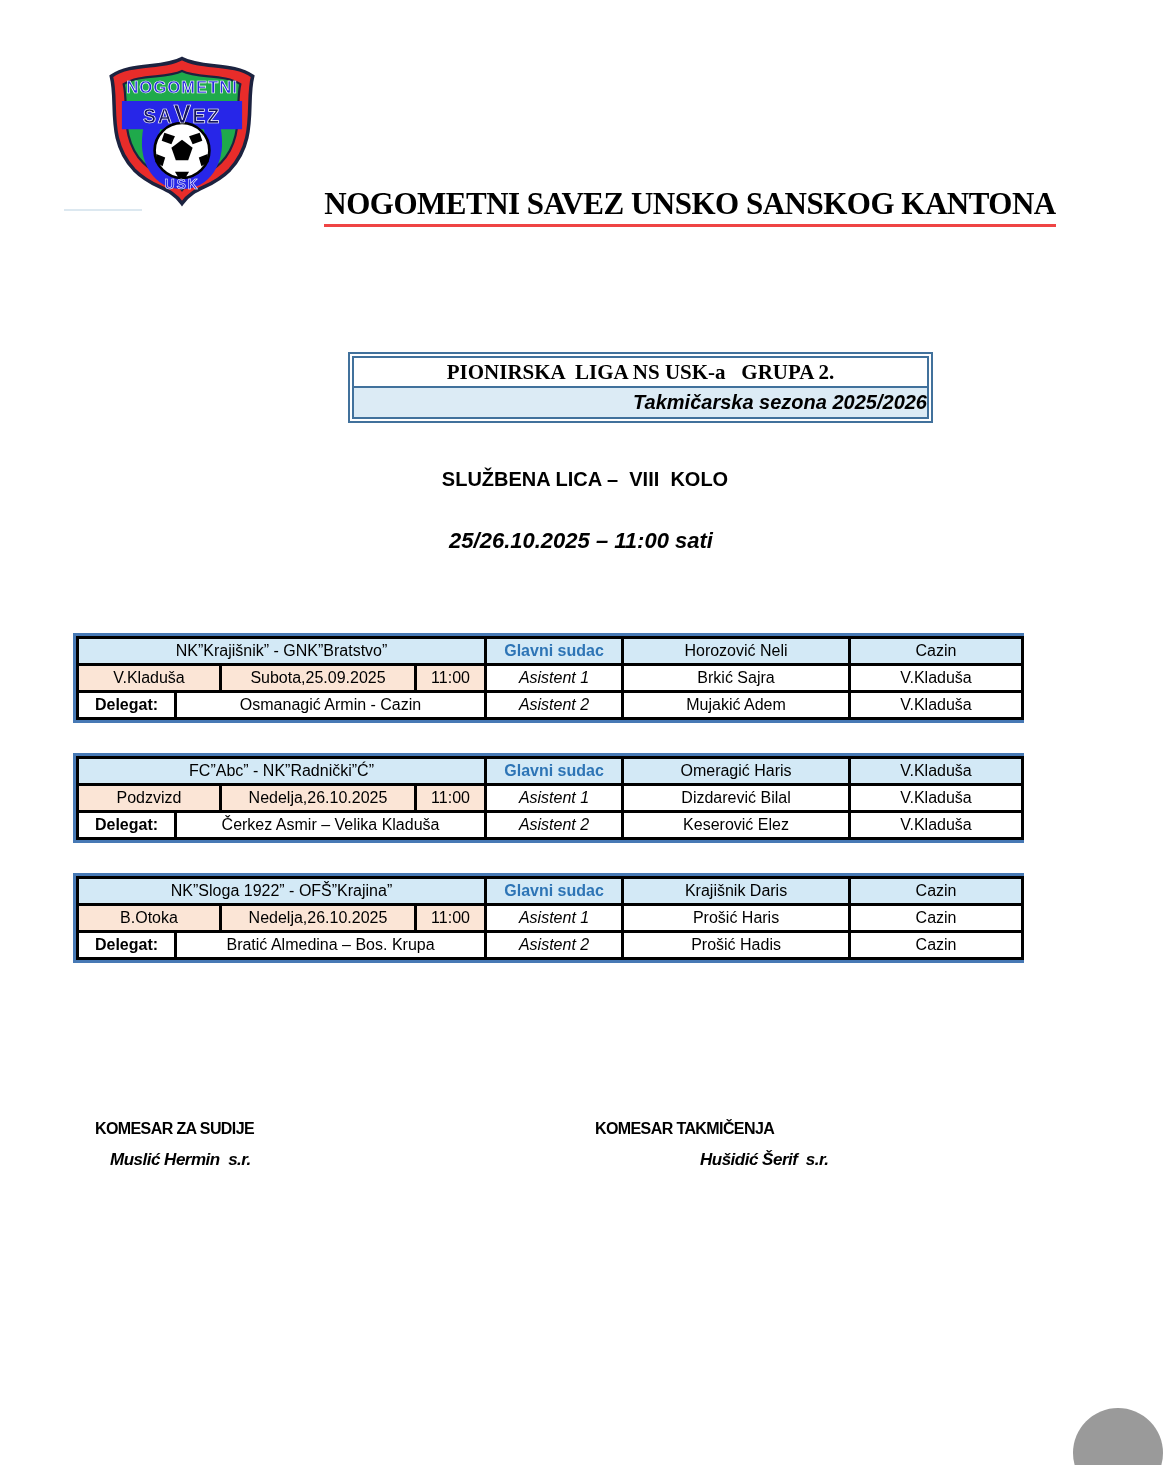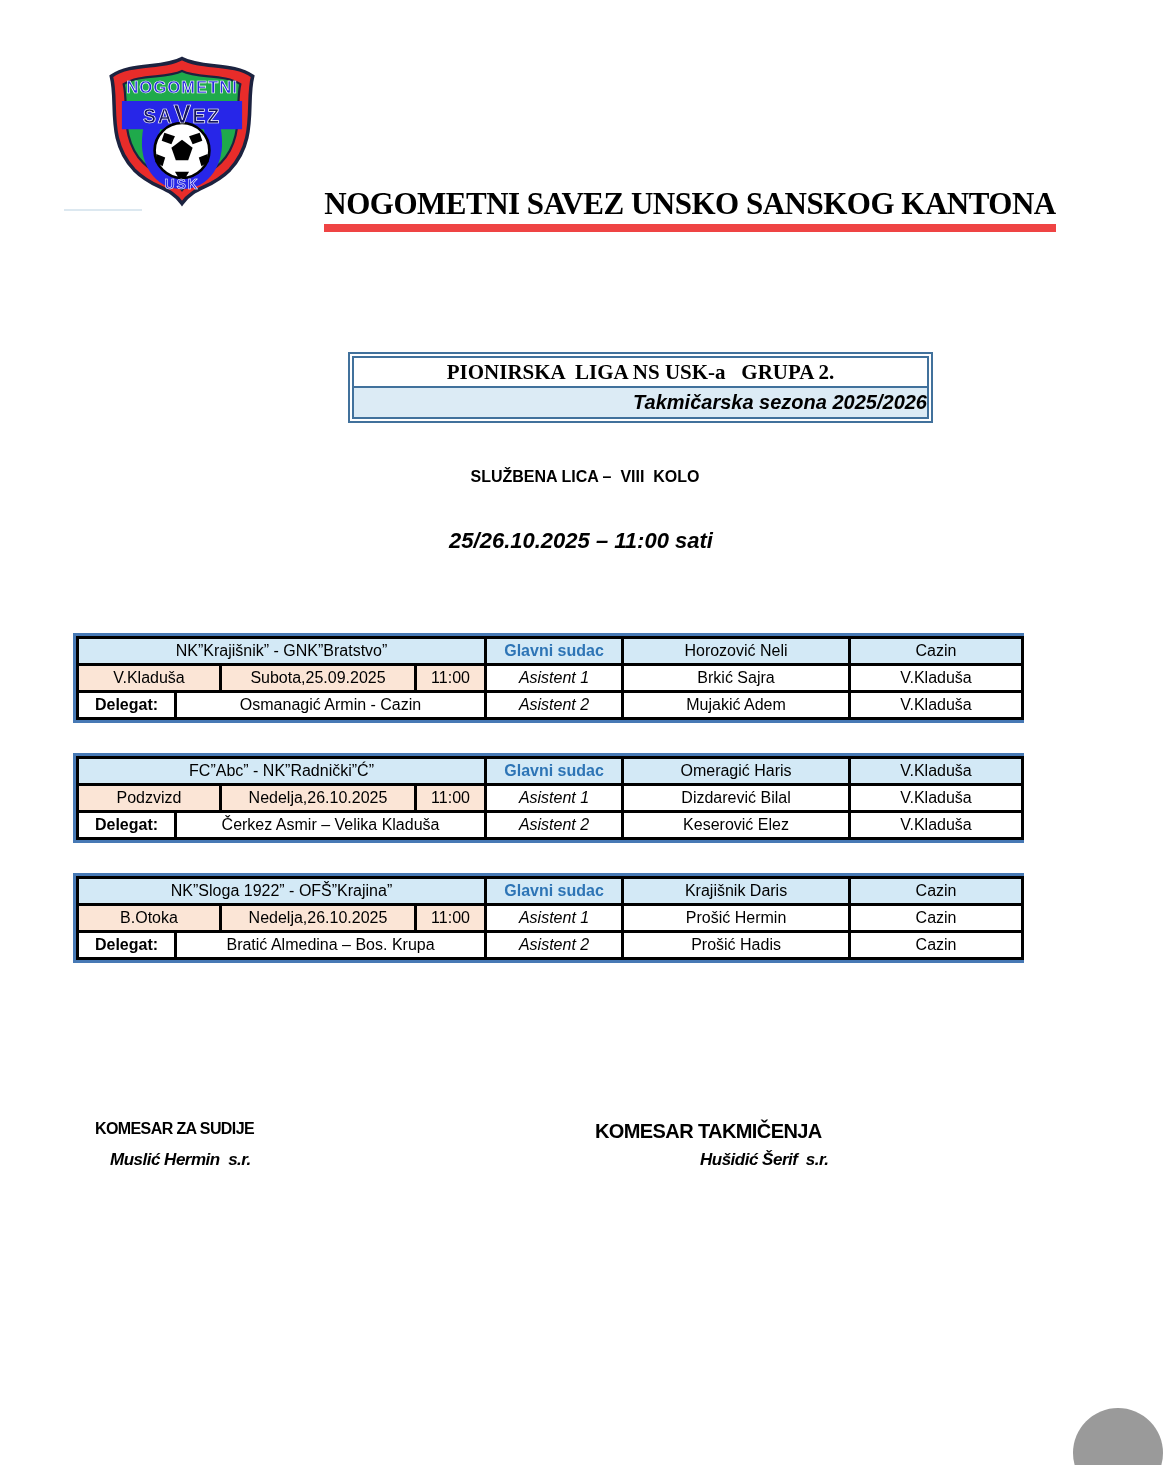--- a/index.html
+++ b/index.html
@@ -21,21 +21,21 @@
 
   
   .main-title{
     left:295px;top:186px;width:790px;
     text-align:center;
     font-family:"Liberation Serif", serif;
     font-weight:bold;
     font-size:31px;
     letter-spacing:-0.5px;
   }
-  .main-title span{border-bottom:8px solid #ef4444;padding-bottom:2px;display:inline-block;}
+  .main-title span{border-bottom:3px solid #ef4444;padding-bottom:2px;display:inline-block;}
 
   
   .league-box{
     left:348px;top:352px;width:585px;
     border:2px solid #41719c;
     background:#fff;
     padding:2px;
     box-sizing:border-box;
   }
   .league-box .inner{border:2px solid #41719c;}
@@ -46,21 +46,21 @@
   }
   .league-row2{
     height:29px;line-height:29px;text-align:right;
     font-weight:bold;font-style:italic;font-size:20px;
     background:#dcebf5;
   }
 
   
   .kolo-title{
     left:185px;top:468px;width:800px;text-align:center;
-    font-weight:bold;font-size:16px;letter-spacing:0px;
+    font-weight:bold;font-size:20px;letter-spacing:0px;
   }
   .date-title{
     left:181px;top:528px;width:800px;text-align:center;
     font-weight:bold;font-style:italic;font-size:22px;
   }
 
   
   .match-table{
     left:73px;width:951px;
     border:3px solid #4779b5;
@@ -81,21 +81,21 @@
   .match-table .r1 td{background:#d3e9f6;}
   .match-table td.glavni{color:#2e75b6;font-weight:bold;}
   .match-table td.peach{background:#fbe5d6;}
   .match-table td.asistent{font-style:italic;}
   .match-table td.delegat{font-weight:bold;}
   .t1{top:633px;} .t2{top:753px;} .t3{top:873px;}
 
   
   .f-left-title{left:95px;top:1120px;font-weight:bold;font-size:16px;letter-spacing:-0.6px;}
   .f-left-name{left:110px;top:1150px;font-style:italic;font-weight:600;font-size:17px;letter-spacing:-0.5px;}
-  .f-right-title{left:595px;top:1120px;font-weight:bold;font-size:20px;letter-spacing:-0.6px;}
+  .f-right-title{left:595px;top:1120px;font-weight:bold;font-size:16px;letter-spacing:-0.6px;}
   .f-right-name{left:700px;top:1150px;font-style:italic;font-weight:600;font-size:17px;letter-spacing:-0.5px;}
 
   
   .corner-circle{
     left:1073px;top:1408px;width:90px;height:90px;
     border-radius:50%;background:#9a9a9a;
   }
 </style>
 </head>
 <body>
@@ -226,21 +226,21 @@
         <td colspan="4">NK”Sloga 1922” - OFŠ”Krajina”</td>
         <td class="glavni">Glavni sudac</td>
         <td>Krajišnik Daris</td>
         <td>Cazin</td>
       </tr>
       <tr class="r2">
         <td colspan="2" class="peach">B.Otoka</td>
         <td class="peach">Nedelja,26.10.2025</td>
         <td class="peach">11:00</td>
         <td class="asistent">Asistent 1</td>
-        <td>Prošić Hermin</td>
+        <td>Prošić Haris</td>
         <td>Cazin</td>
       </tr>
       <tr class="r3">
         <td class="delegat">Delegat:</td>
         <td colspan="3">Bratić Almedina – Bos. Krupa</td>
         <td class="asistent">Asistent 2</td>
         <td>Prošić Hadis</td>
         <td>Cazin</td>
       </tr>
     </tbody>

